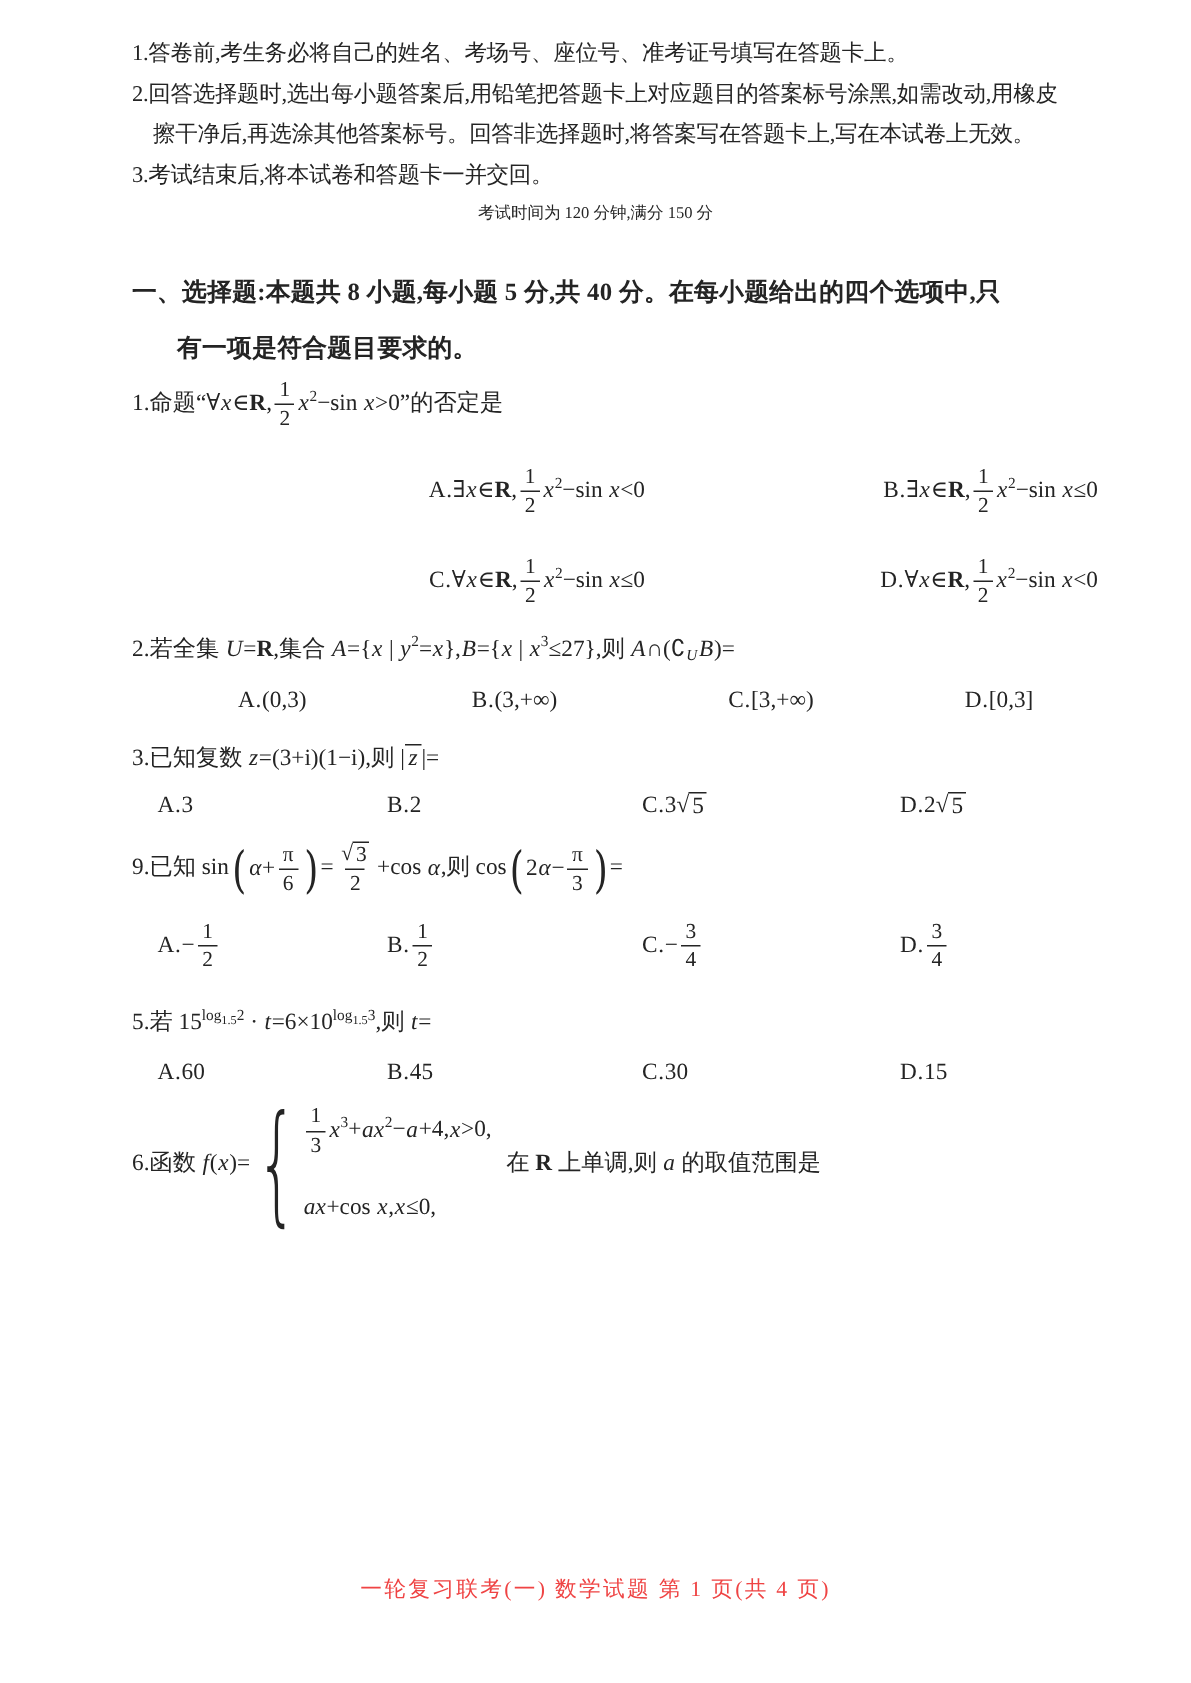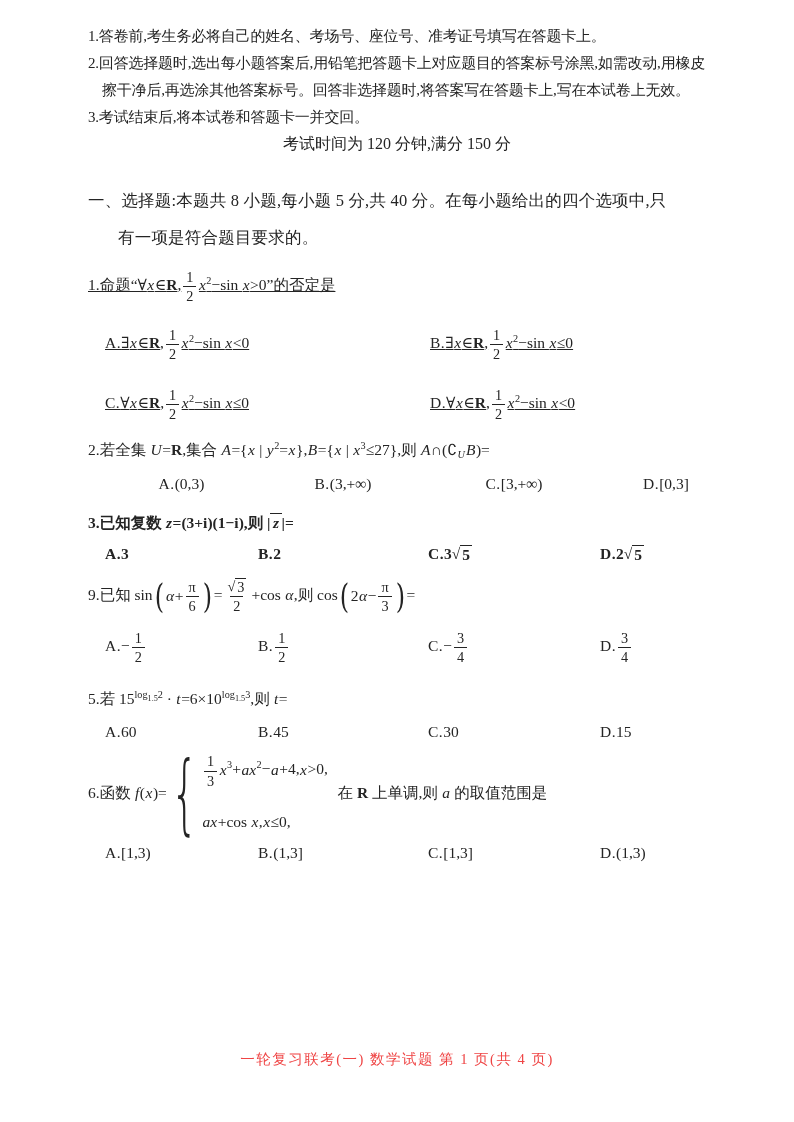--- a/index.html
+++ b/index.html
@@ -10,39 +10,39 @@
   }
   .page { position:absolute; inset:0; padding:0 62px 0 88px; box-sizing:border-box; }
 
   .title   { margin:90px -62px 0 -88px; text-align:center; font-size:26px; letter-spacing:3px; }
   .subtitle{ margin:5px -62px 0 -88px; text-align:center; font-size:33px; font-weight:bold; letter-spacing:7px; }
 
   .instructions { margin-top:23px; font-size:15px; line-height:27px; letter-spacing:-0.2px; }
   .iline { white-space:nowrap; }
   .iline.cont { padding-left:14px; }
 
-  .exam-info { margin:3px -62px 0 -88px; text-align:center; font-size:16px; }
-
-  .section-header { margin-top:27px; font-size:16.5px; font-weight:normal; line-height:37px; letter-spacing:0.2px; }
+  .exam-info { margin:3px -62px 0 -88px; text-align:center; font-size:11px; }
+
+  .section-header { margin-top:27px; font-size:16.5px; font-weight:bold; line-height:37px; letter-spacing:0.2px; }
   .section-header .cont2 { padding-left:30px; }
 
   #questions { font-size:15.5px; }
   .stem { line-height:1.45; }
   .stem.flex { display:flex; align-items:center; flex-wrap:nowrap; }
   .stem.flex > .mt { white-space:pre; }
 
   .opts { display:grid; padding-left:17px; }
   .opts.two  { grid-template-columns:325px auto; row-gap:24px; }
   .opts.four { grid-template-columns:153px 170px 172px auto; }
   .opt { white-space:nowrap; }
   .olabel { letter-spacing:0.5px; }
 
-  .q1 { margin-top:13px;text-decoration:underline; } .q1 .opts { margin-top:22px; }
+  .q1 { margin-top:2px; } .q1 .opts { margin-top:22px;text-align:right; }
   .q2 { margin-top:17px; } .q2 .opts { margin-top:13px;text-align:center; }
-  .q3 { margin-top:19px;font-weight:bold; } .q3 .opts { margin-top:11px; }
+  .q3 { margin-top:19px; } .q3 .opts { margin-top:11px; }
   .q4 { margin-top:14px; } .q4 .opts { margin-top:15px; }
   .q5 { margin-top:22px; } .q5 .opts { margin-top:13px; }
   .q6 { margin-top:12px; } .q6 .opts { margin-top:11px; }
 
   
   .mv { font-style:italic; padding:0 0.5px; }
   .mb { font-weight:bold; }
   .msup { font-size:66%; vertical-align:0.6em; line-height:1; }
   .msub { font-size:66%; vertical-align:-0.3em; line-height:1; }
   .msup .msub { font-size:80%; vertical-align:-0.35em; }
@@ -211,23 +211,17 @@
                 </span><span class="mv">x</span><span class="msup"><span class="mt">3</span></span><span class="mt">+</span><span class="mv">ax</span><span class="msup"><span class="mt">2</span></span><span class="mt">−</span><span class="mv">a</span><span class="mt">+4,</span><span class="mv">x</span><span class="mt">&gt;0,</span></span>
               <span class="crow"><span class="mv">ax</span><span class="mt">+cos </span><span class="mv">x</span><span class="mt">,</span><span class="mv">x</span><span class="mt">≤0,</span></span>
             </span>
           </span>
           <span class="mt">  在 </span>
           <span class="mb">R</span>
           <span class="mt"> 上单调,则 </span>
           <span class="mv">a</span>
           <span class="mt"> 的取值范围是</span>
         </div>
-        <div class="opts four">
-          <div class="opt"><span class="olabel">A.</span><span class="mt">[1,3)</span></div>
-          <div class="opt"><span class="olabel">B.</span><span class="mt">(1,3]</span></div>
-          <div class="opt"><span class="olabel">C.</span><span class="mt">[1,3]</span></div>
-          <div class="opt"><span class="olabel">D.</span><span class="mt">(1,3)</span></div>
-        </div>
       </div>
     </div>
 
   <div class="footer">一轮复习联考(一)  数学试题  第 1 页(共 4 页)</div>
 </div>
 
 </body></html>

